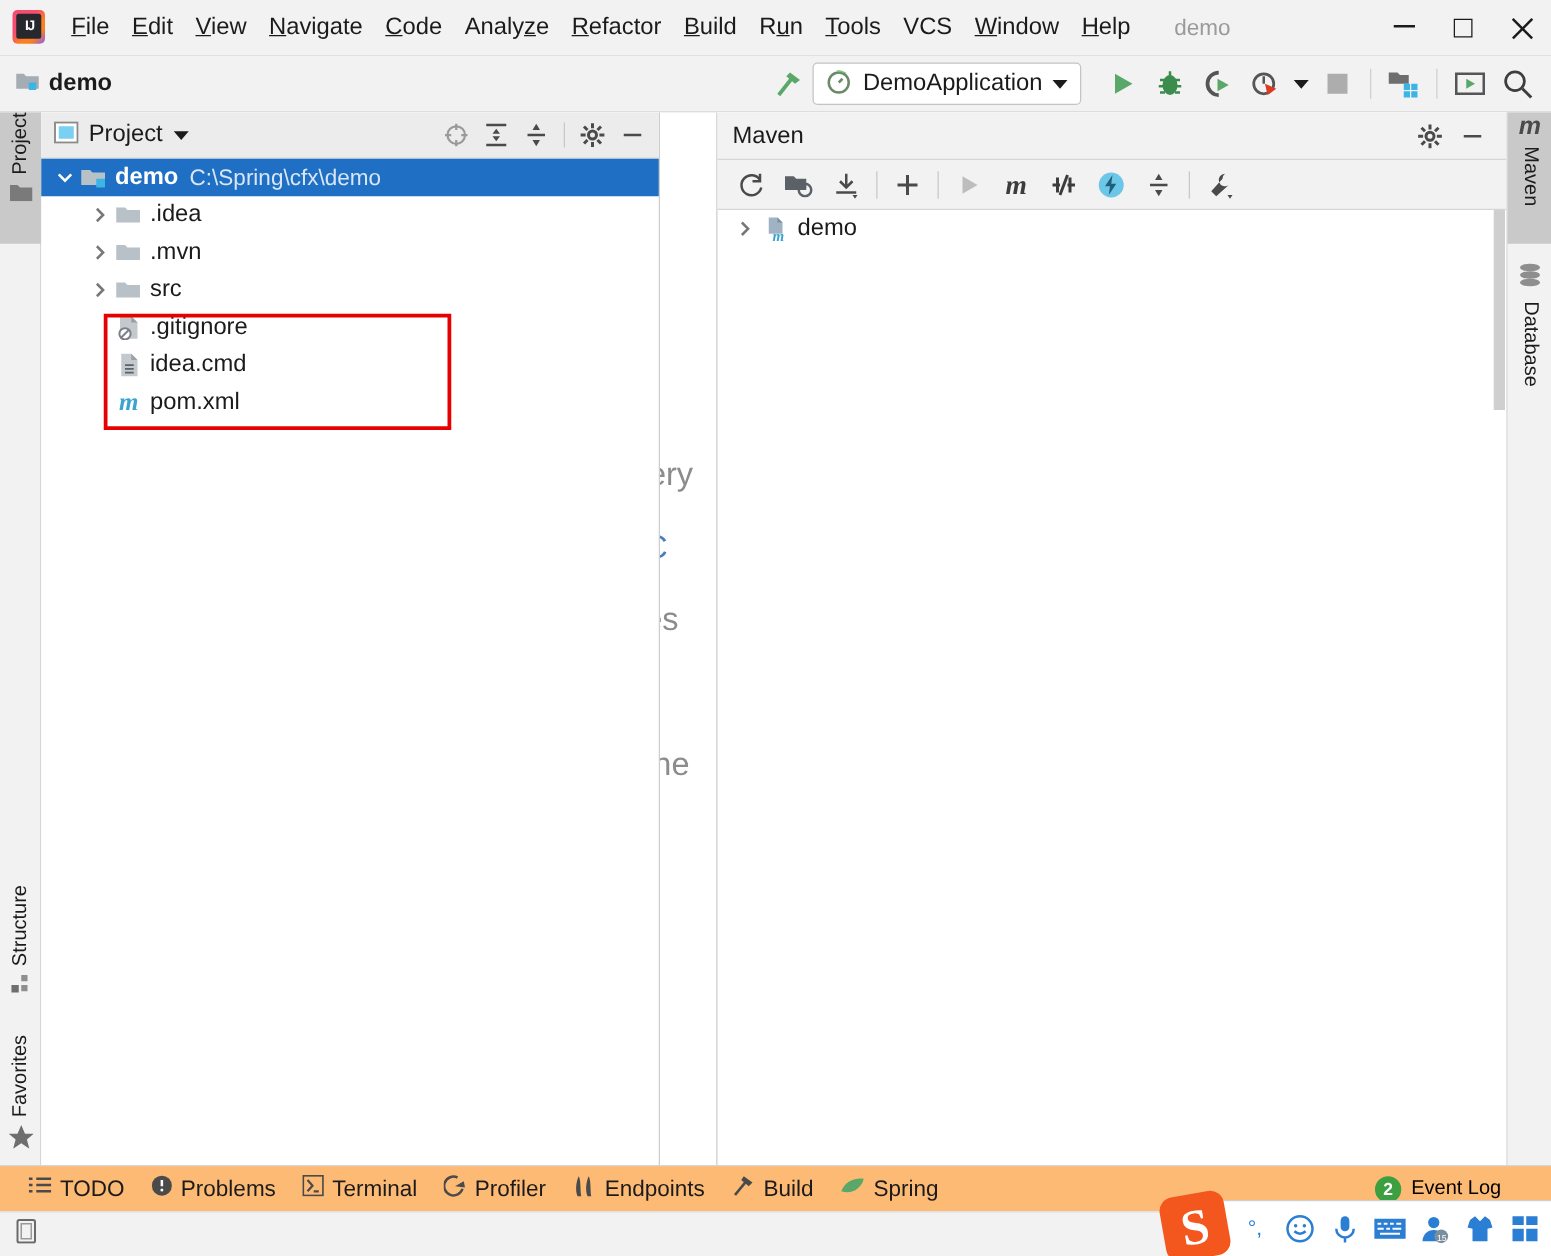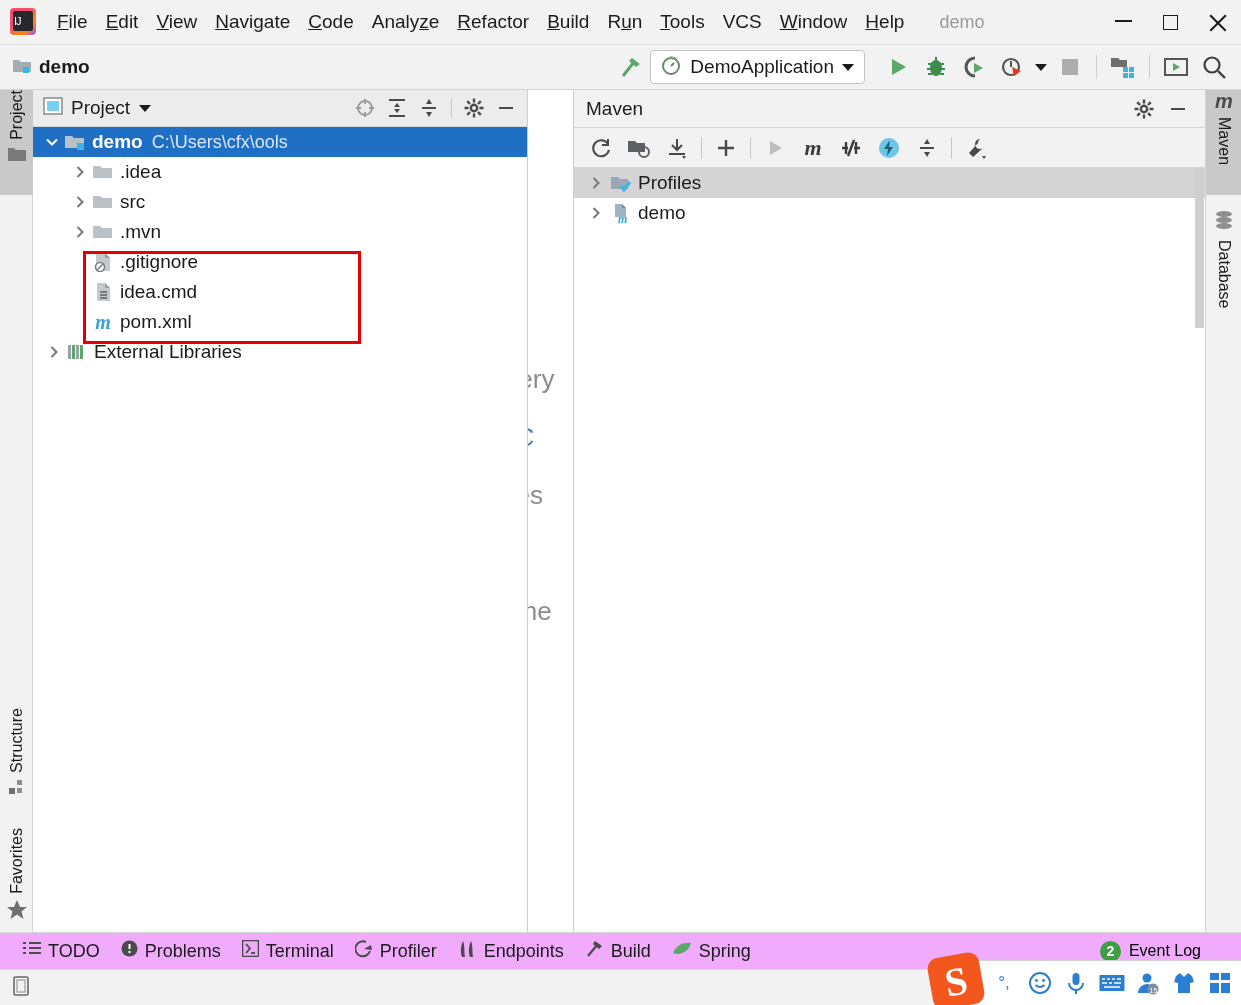--- a/index.html
+++ b/index.html
@@ -25,22 +25,22 @@
     position: absolute; left: 2px; top: 1px; width: 26px; height: 27px;
     border-radius: 4px;
     background: linear-gradient(135deg,#f64c70 0%,#f64c70 38%,#fc801d 62%,#fc801d 75%,#8b5cf6 100%);
   }
   .ij-logo .inner {
     position: absolute; left: 5px; top: 4px; width: 20px; height: 20px;
     background: #27282e; border-radius: 2px;
   }
   .ij-logo .ij {
     position: absolute; left: 6px; top: 5px; width: 19px; height: 18px;
-    color: #fff; font-size: 11px; font-weight: normal; line-height: 18px;
-    letter-spacing: -1px;
+    color: #fff; font-size: 11px; font-weight: bold; line-height: 18px;
+    text-align: center; letter-spacing: -1px;
   }
   .menu-item {
     font-size: 19px; color: #1b1b1b; padding: 4px 9px; cursor: default;
     white-space: nowrap;
   }
   .menu-item u { text-decoration: underline; }
   .win-title {
     font-size: 18px; color: #9a9a9a; margin-left: 26px; white-space: nowrap;
   }
   .win-ctrls { margin-left: auto; display: flex; align-items: center; height: 45px; }
@@ -182,21 +182,21 @@
   .mv-row.hl { background: #d4d4d4; }
   .mv-row .arrow { width: 24px; display:flex; align-items:center; justify-content:center; flex:none;}
   .mv-row .ic { width: 26px; flex:none; display:flex; align-items:center; justify-content:center; margin-right: 4px;}
   .mv-scroll {
     position:absolute; right:1px; top:78px; width:9px; height:160px; background:#cfcfcf;
   }
 
   
   .toolwin-bar {
     position: absolute; left: 0; bottom: 36px; width: 1241px; height: 37px;
-    background: #f0abfc; border-top: 1px solid #d6d6d6;
+    background: #fdba74; border-top: 1px solid #d6d6d6;
     display: flex; align-items: center; padding-left: 14px; gap: 3px;
   }
   .tw-btn {
     display: flex; align-items: center; gap: 7px; padding: 3px 9px;
     font-size: 18px; color: #1b1b1b; white-space: nowrap;
   }
   .tw-right { margin-left: auto; margin-right: 40px; display:flex; align-items:center; gap:8px;}
   .badge-g {
     width: 21px; height: 21px; border-radius: 50%; background: #3c9f40;
     color: #fff; font-size: 14px; display: flex; align-items: center;
@@ -465,21 +465,21 @@
               <path d="M2 4.5 L7 9.5 L12 4.5" stroke="#fff" stroke-width="2" fill="none"></path>
             </svg>
         </span>
         <span class="ic">
           <svg width="22" height="18" viewBox="0 0 22 18">
               <path d="M1 3 h7 l2 2 h10 v10 H1Z" fill="#b8c0c8"></path>
               <rect x="13" y="10" width="7" height="7" fill="#3cb4e5"></rect>
             </svg>
         </span>
         <span class="nm bold">demo</span>
-        <span class="path">C:\Users\cfx\ools</span>
+        <span class="path">C:\Spring\cfx\demo</span>
       </div>
 
       <div class="trow" style="padding-left:36px">
         <span class="arrow">
           <svg width="14" height="14" viewBox="0 0 14 14">
               <path d="M4.5 2 L9.5 7 L4.5 12" stroke="#777" stroke-width="2" fill="none"></path>
             </svg>
         </span>
         <span class="ic">
           <svg width="22" height="18" viewBox="0 0 22 18">
@@ -493,35 +493,35 @@
         <span class="arrow">
           <svg width="14" height="14" viewBox="0 0 14 14">
               <path d="M4.5 2 L9.5 7 L4.5 12" stroke="#777" stroke-width="2" fill="none"></path>
             </svg>
         </span>
         <span class="ic">
           <svg width="22" height="18" viewBox="0 0 22 18">
               <path d="M1 3 h7 l2 2 h10 v10 H1Z" fill="#b8c0c8"></path>
             </svg>
         </span>
-        <span class="nm">src</span>
+        <span class="nm">.mvn</span>
       </div>
 
       <div class="trow" style="padding-left:36px">
         <span class="arrow">
           <svg width="14" height="14" viewBox="0 0 14 14">
               <path d="M4.5 2 L9.5 7 L4.5 12" stroke="#777" stroke-width="2" fill="none"></path>
             </svg>
         </span>
         <span class="ic">
           <svg width="22" height="18" viewBox="0 0 22 18">
               <path d="M1 3 h7 l2 2 h10 v10 H1Z" fill="#b8c0c8"></path>
             </svg>
         </span>
-        <span class="nm">.mvn</span>
+        <span class="nm">src</span>
       </div>
 
       <div class="trow" style="padding-left:58px">
         <span class="ic">
           <svg width="22" height="20" viewBox="0 0 22 20">
               <path d="M4 1 h9 l5 5 v13 H4Z" fill="#c4c9ce"></path>
               <path d="M13 1 v5 h5" fill="#9aa0a6"></path>
               <circle cx="8" cy="15" r="4.5" fill="#fff" stroke="#7a8087" stroke-width="1.6"></circle>
               <path d="M5 18 L11 12" stroke="#7a8087" stroke-width="1.6"></path>
             </svg>
@@ -542,36 +542,20 @@
         <span class="nm">idea.cmd</span>
       </div>
 
       <div class="trow" style="padding-left:58px">
         <span class="ic">
           <span style="font-style:italic;font-weight:bold;font-size:20px;color:#3ba3d0;font-family:'Liberation Serif',serif">m</span>
         </span>
         <span class="nm">pom.xml</span>
       </div>
 
-      <div class="trow" style="padding-left:10px">
-        <span class="arrow">
-          <svg width="14" height="14" viewBox="0 0 14 14">
-              <path d="M4.5 2 L9.5 7 L4.5 12" stroke="#777" stroke-width="2" fill="none"></path>
-            </svg>
-        </span>
-        <span class="ic">
-          <svg width="22" height="18" viewBox="0 0 22 18">
-              <rect x="2" y="2" width="3" height="14" fill="#9aa0a6"></rect>
-              <rect x="6" y="2" width="3" height="14" fill="#59a869"></rect>
-              <rect x="10" y="2" width="3" height="14" fill="#9aa0a6"></rect>
-              <rect x="14" y="2" width="3" height="14" fill="#59a869"></rect>
-            </svg>
-        </span>
-        <span class="nm">External Libraries</span>
-      </div>
 
     </div>
 
     <div class="redbox"></div>
   </div>
 
   <div class="maven-panel">
     <div class="mv-head">
       <span class="title">Maven</span>
       <div style="margin-left:auto;display:flex;align-items:center;gap:4px">
@@ -647,34 +631,20 @@
       </div>
       <div class="mv-sep"></div>
       <div class="mv-ic">
         <svg width="24" height="24" viewBox="0 0 24 24">
             <path d="M16 3 a5 5 0 1 0 3 9 L9 21 L5 17 L14 7 a5 5 0 0 1 2 -4Z" fill="#4a4a4a"></path>
             <path d="M18 20 L22 20 L20 23 Z" fill="#4a4a4a"></path>
           </svg>
       </div>
     </div>
 
-    <div class="mv-row hl">
-      <span class="arrow">
-        <svg width="14" height="14" viewBox="0 0 14 14">
-            <path d="M4.5 2 L9.5 7 L4.5 12" stroke="#777" stroke-width="2" fill="none"></path>
-          </svg>
-      </span>
-      <span class="ic">
-        <svg width="22" height="18" viewBox="0 0 22 18">
-            <path d="M1 3 h7 l2 2 h8 v10 H1Z" fill="#9aa8b5"></path>
-            <path d="M11 12 L14 16 L20 8" stroke="#3cb4e5" stroke-width="3" fill="none"></path>
-          </svg>
-      </span>
-      <span>Profiles</span>
-    </div>
 
     <div class="mv-row">
       <span class="arrow">
         <svg width="14" height="14" viewBox="0 0 14 14">
             <path d="M4.5 2 L9.5 7 L4.5 12" stroke="#777" stroke-width="2" fill="none"></path>
           </svg>
       </span>
       <span class="ic">
         <svg width="22" height="22" viewBox="0 0 22 22">
             <path d="M5 2 h7 l4 4 v9 H5Z" fill="#9fb3c4"></path>

